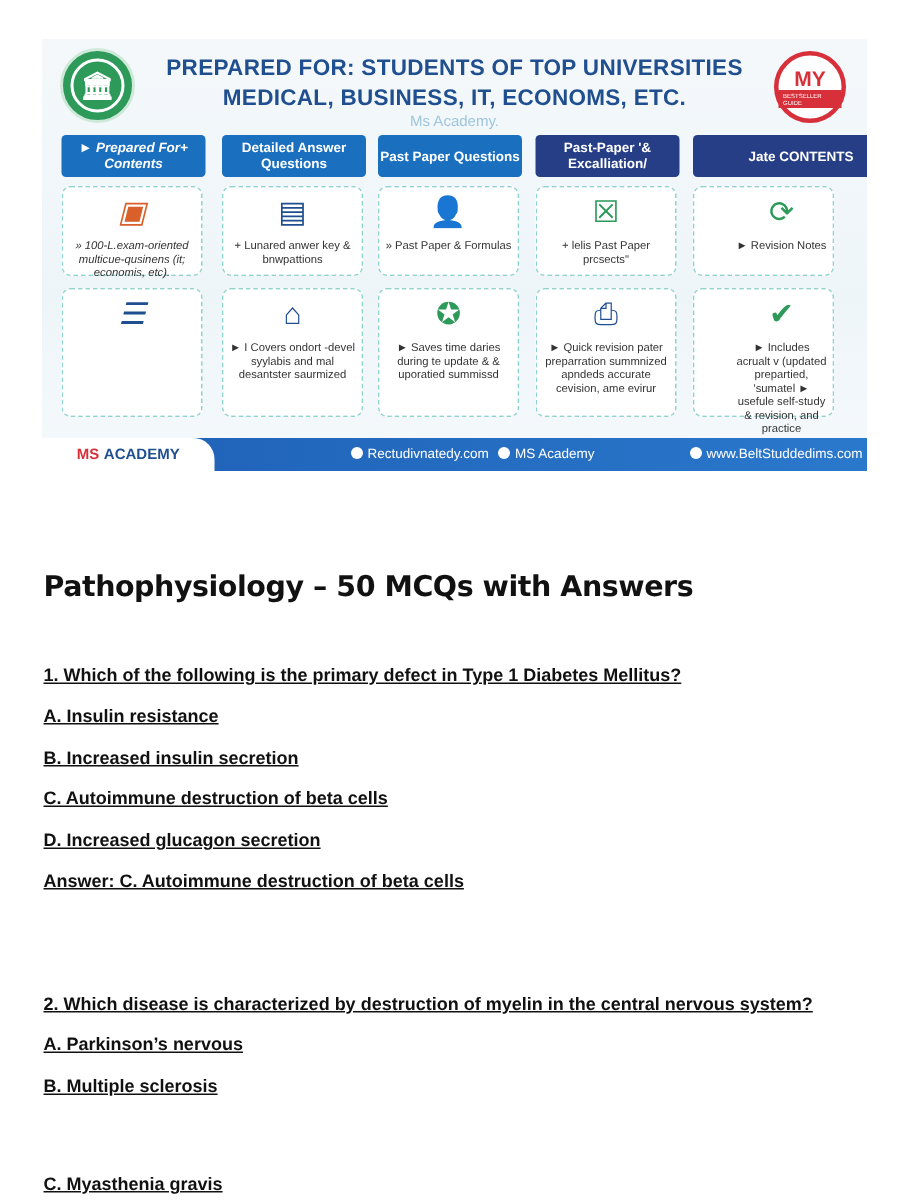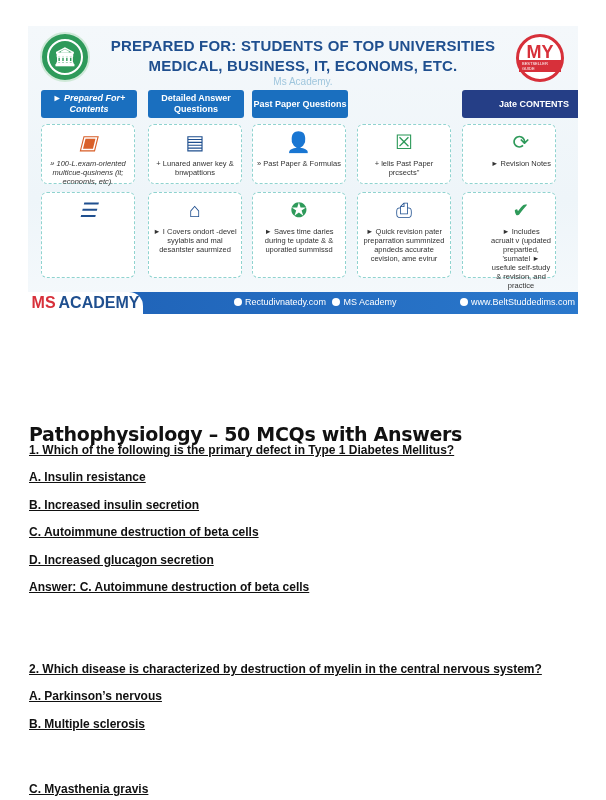--- a/index.html
+++ b/index.html
@@ -3,67 +3,68 @@
 <meta charset="utf-8">
 <style>
   html, body { margin:0; padding:0; background:#ffffff; }
   body { width:606px; height:800px; position:relative; overflow:hidden; font-family:"Liberation Sans", sans-serif; }
 
   
   .banner { position:absolute; left:28px; top:26px; width:550px; height:288px; background:linear-gradient(180deg,#f4f8fb 0%,#eef5f9 60%,#f5f9fc 100%); overflow:hidden; }
   .logo-left { position:absolute; left:12px; top:6px; width:50px; height:50px; border-radius:50%; background:#2e9a5a; border:2px solid #cfe9d8; box-sizing:border-box; display:flex; align-items:center; justify-content:center; }
   .logo-left .inner { width:36px; height:36px; border-radius:50%; border:2px solid #ffffff; box-sizing:border-box; display:flex; align-items:center; justify-content:center; color:#fff; font-size:18px; font-weight:bold; }
   .logo-right { position:absolute; right:14px; top:8px; width:48px; height:48px; border-radius:50%; background:#fff; border:3px solid #d7303a; box-sizing:border-box; display:flex; flex-direction:column; align-items:center; justify-content:center; }
-  .logo-right .my { color:#d7303a; font-weight:bold; font-size:18px; line-height:14px; }
+  .logo-right .my { color:#d7303a; font-weight:bold; font-size:14px; line-height:14px; }
   .logo-right .ribbon { background:#d7303a; color:#fff; font-size:4px; padding:1px 3px; margin-top:1px; }
   .title1, .title2 { position:absolute; left:0; width:550px; text-align:center; color:#1f4f8f; font-weight:bold; font-size:15px; letter-spacing:0.2px; }
   .title1 { top:11px; }
   .title2 { top:31px; }
   .subtitle { position:absolute; top:50px; left:0; width:550px; text-align:center; color:#9fc6dd; font-size:10px; }
 
   .col-head { position:absolute; top:64px; width:96px; height:28px; background:#1a6fbf; color:#fff; font-weight:bold; font-size:9px; text-align:center; border-radius:3px; display:flex; flex-direction:column; justify-content:center; line-height:11px; }
   .col-head.dark { background:#253e86; }
   .col-head::after { content:""; position:absolute; bottom:-5px; left:44px; border-left:5px solid transparent; border-right:5px solid transparent; border-top:5px solid inherit; }
 
   .card { position:absolute; width:94px; background:#ffffff; border:1.5px dashed #8fd3cf; border-radius:6px; box-sizing:border-box; text-align:center; font-size:7.5px; color:#333; line-height:9px; padding-top:4px; }
   .card .icon { width:26px; height:26px; margin:0 auto 4px auto; display:flex; align-items:center; justify-content:center; font-size:20px; line-height:26px; }
   .card .txt { padding:0 3px; }
   .card.r1 { top:98px; height:60px; }
   .card.r2 { top:166px; height:86px; }
   .c1 { left:13px;font-style:italic; } .c2 { left:120px; } .c3 { left:224px; } .c4 { left:329px; } .c5 { left:434px;padding-left:24px; }
 
   .footer { position:absolute; left:0; top:266px; width:550px; height:22px; background:linear-gradient(90deg,#1e60b5,#2a78cc); }
-  .footer-tab { position:absolute; left:0; top:0; width:115px; height:22px; background:#ffffff; border-radius:0 14px 0 0; display:flex; align-items:center; justify-content:center; font-weight:bold; font-size:16px; }
+  .footer-tab { position:absolute; left:0; top:0; width:115px; height:22px; background:#ffffff; border-radius:0 14px 0 0; display:flex; align-items:center; justify-content:center; font-weight:bold; font-size:10px; }
   .footer-tab .ms { color:#d7303a; }
   .footer-tab .ac { color:#1f4f8f; margin-left:3px; }
   .footer-text { position:absolute; top:5px; color:#fff; font-size:9px; }
   .footer-text .dot { display:inline-block; width:8px; height:8px; border-radius:50%; background:#fff; margin-right:3px; vertical-align:-1px; }
 
   
-  .doc-title { position:absolute; left:29px; top:380px; font-size:19px; font-weight:bold; color:#111; font-family:"DejaVu Sans", sans-serif; letter-spacing:-0.3px;margin-top:43px; }
+  .doc-title { position:absolute; left:29px; top:380px; font-size:19px; font-weight:bold; color:#111; font-family:"DejaVu Sans", sans-serif; letter-spacing:-0.3px; }
   .q { position:absolute; left:29px; font-size:12px; font-weight:bold; color:#111; text-decoration:underline; white-space:nowrap; }
 </style>
 </head>
 <body>
 
 <div class="banner">
   <div class="logo-left">
     <div class="inner">🏛</div>
   </div>
   <div class="title1">PREPARED FOR: STUDENTS OF TOP UNIVERSITIES</div>
   <div class="title2">MEDICAL, BUSINESS, IT, ECONOMS, ETC.</div>
   <div class="subtitle">Ms Academy.</div>
   <div class="logo-right">
     <span class="my">MY</span>
     <span class="ribbon">BESTSELLER GUIDE</span>
   </div>
 
   <div class="col-head c1" style="left:13px">► Prepared For+ Contents</div>
   <div class="col-head c3" style="left:224px">Past Paper Questions</div>
   <div class="col-head c2" style="left:120px">Detailed Answer Questions</div>
+  <div class="col-head dark c4" style="left:329px">Past-Paper '&amp; Excalliation/</div>
   <div class="col-head dark c5" style="left:434px">Jate CONTENTS</div>
 
   <div class="card r1 c1">
     <div class="icon" style="color:#d9602a">▣</div>
     <div class="txt">» 100-L.exam-oriented multicue-qusinens (it; economis, etc).</div>
   </div>
   <div class="card r1 c2">
     <div class="icon" style="color:#1f4f8f">▤</div>
     <div class="txt">+ Lunared anwer key &amp; bnwpattions</div>
   </div>

